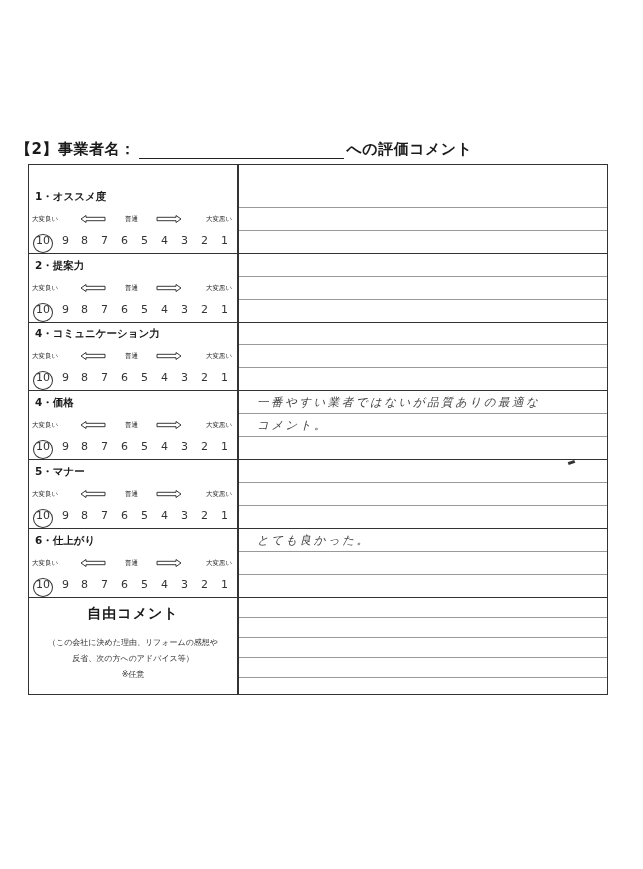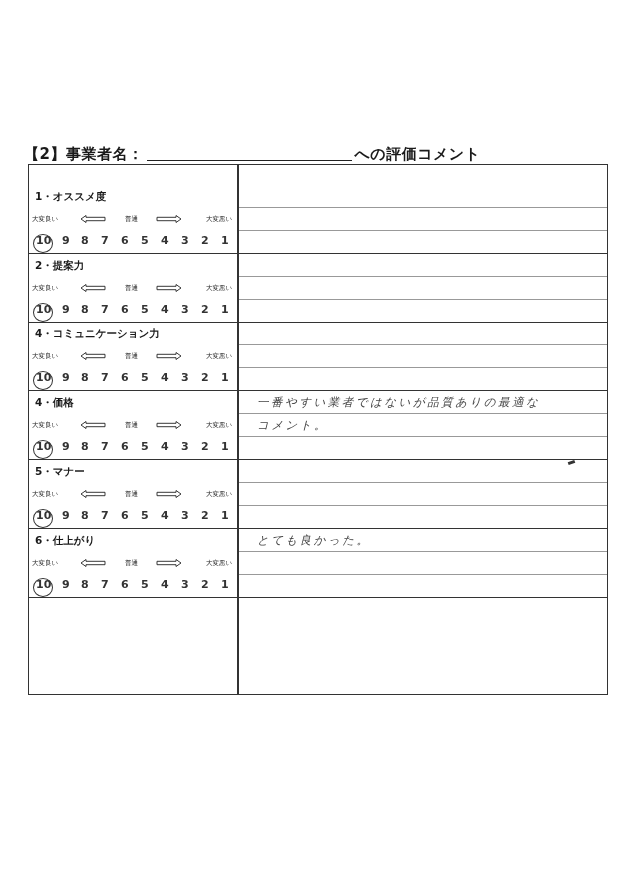--- a/index.html
+++ b/index.html
@@ -1,39 +1,39 @@
 <!DOCTYPE html>
 <html><head>
 <meta charset="utf-8">
 <style>
   html, body { margin: 0; padding: 0; background: #ffffff; }
   body { width: 643px; height: 869px; position: relative; overflow: hidden;
          font-family: "DejaVu Sans", "Liberation Sans", sans-serif; color: #1a1a1a; }
   .page { position: absolute; left: 0; top: 0; width: 643px; height: 869px; background: #fff; }
 
-  .title-row { position: absolute; left: 24px; top: 140px; height: 24px; display: flex; align-items: flex-end; }
+  .title-row { position: absolute; left: 16px; top: 140px; height: 24px; display: flex; align-items: flex-start; }
   .title-prefix { font-size: 15px; font-weight: bold; letter-spacing: 0.5px; }
   .title-blank { display: inline-block; width: 205px; border-bottom: 1.5px solid #222; height: 18px; margin: 0 2px 3px 4px; }
   .title-suffix { font-size: 15px; font-weight: bold; letter-spacing: 0.5px; }
 
   .table { position: absolute; left: 28px; top: 164px; width: 580px; height: 531px; border: 1.5px solid #333; box-sizing: border-box; }
   .col-divider { position: absolute; left: 208px; top: 0; width: 1.5px; height: 100%; background: #333; }
 
   .hdr { position: absolute; top: 0; height: 20px; border-bottom: 1.5px solid #333; box-sizing: border-box;
          display: flex; align-items: center; justify-content: center; font-size: 9.5px; font-weight: bold; }
   .hdr-left { left: 0; width: 208px; }
   .hdr-right { left: 210px; width: 368px; }
   .hdr-right .sub { font-size: 7px; font-weight: normal; margin-left: 4px; }
 
   .section { position: absolute; left: 0; width: 578px; height: 69px; border-bottom: 1.5px solid #333; box-sizing: border-box; }
   .sec-title { position: absolute; left: 6px; top: 5px; font-size: 10.5px; font-weight: bold; }
   .scale-row { position: absolute; left: 3px; top: 30px; width: 204px; height: 12px; font-size: 6.5px; }
   .scale-row span { position: absolute; top: 0; }
   .arrow { position: absolute; top: 1px; width: 26px; height: 8px; }
-  .nums { position: absolute; left: 7px; top: 49px; width: 200px; height: 16px; font-size: 11px; color: #333; font-weight: bold; }
+  .nums { position: absolute; left: 7px; top: 49px; width: 200px; height: 16px; font-size: 11px; color: #333; }
   .nums span { position: absolute; top: 0; }
   .circle { position: absolute; left: -3px; top: -3px; width: 18px; height: 17px; border: 1px solid #333; border-radius: 50%; }
   .ruled { position: absolute; left: 210px; width: 368px; height: 1px; background: #999; }
   .hand { position: absolute; left: 228px; font-family: "DejaVu Serif", "Liberation Serif", serif; font-size: 11.5px;
           color: #444; letter-spacing: 2.5px; font-style: italic; white-space: nowrap; }
 
   .free { position: absolute; left: 0; top: 432px; width: 578px; height: 97px; }
   .free-title { position: absolute; left: 0; width: 208px; top: 8px; text-align: center; font-size: 14px; font-weight: bold; letter-spacing: 1px; }
   .free-note { position: absolute; left: 0; width: 208px; text-align: center; font-size: 8px; color: #333; }
   .mark { position: absolute; left: 568px; top: 461px; width: 7px; height: 3px; background: #333; transform: rotate(-20deg); }
@@ -233,16 +233,26 @@
             <span style="left:185px"><span style="position:static">1</span></span>
           </div>
           <div class="ruled" style="top:22px"></div>
           <div class="ruled" style="top:45px"></div>
           <div class="hand" style="top:4px">とても良かった。</div>
           <div class="hand" style="top:27px"></div>
           <div class="hand" style="top:50px"></div>
         </div>
       </div>
 
+    <div class="free">
+      <div class="free-title">自由コメント</div>
+      <div class="free-note" style="top:40px">（この会社に決めた理由、リフォームの感想や</div>
+      <div class="free-note" style="top:56px">反省、次の方へのアドバイス等）</div>
+      <div class="free-note" style="top:72px">※任意</div>
+      <div class="ruled" style="top:20px"></div>
+      <div class="ruled" style="top:40px"></div>
+      <div class="ruled" style="top:60px"></div>
+      <div class="ruled" style="top:80px"></div>
+    </div>
   </div>
 
   <div class="mark"></div>
 </div>
 
 </body></html>

